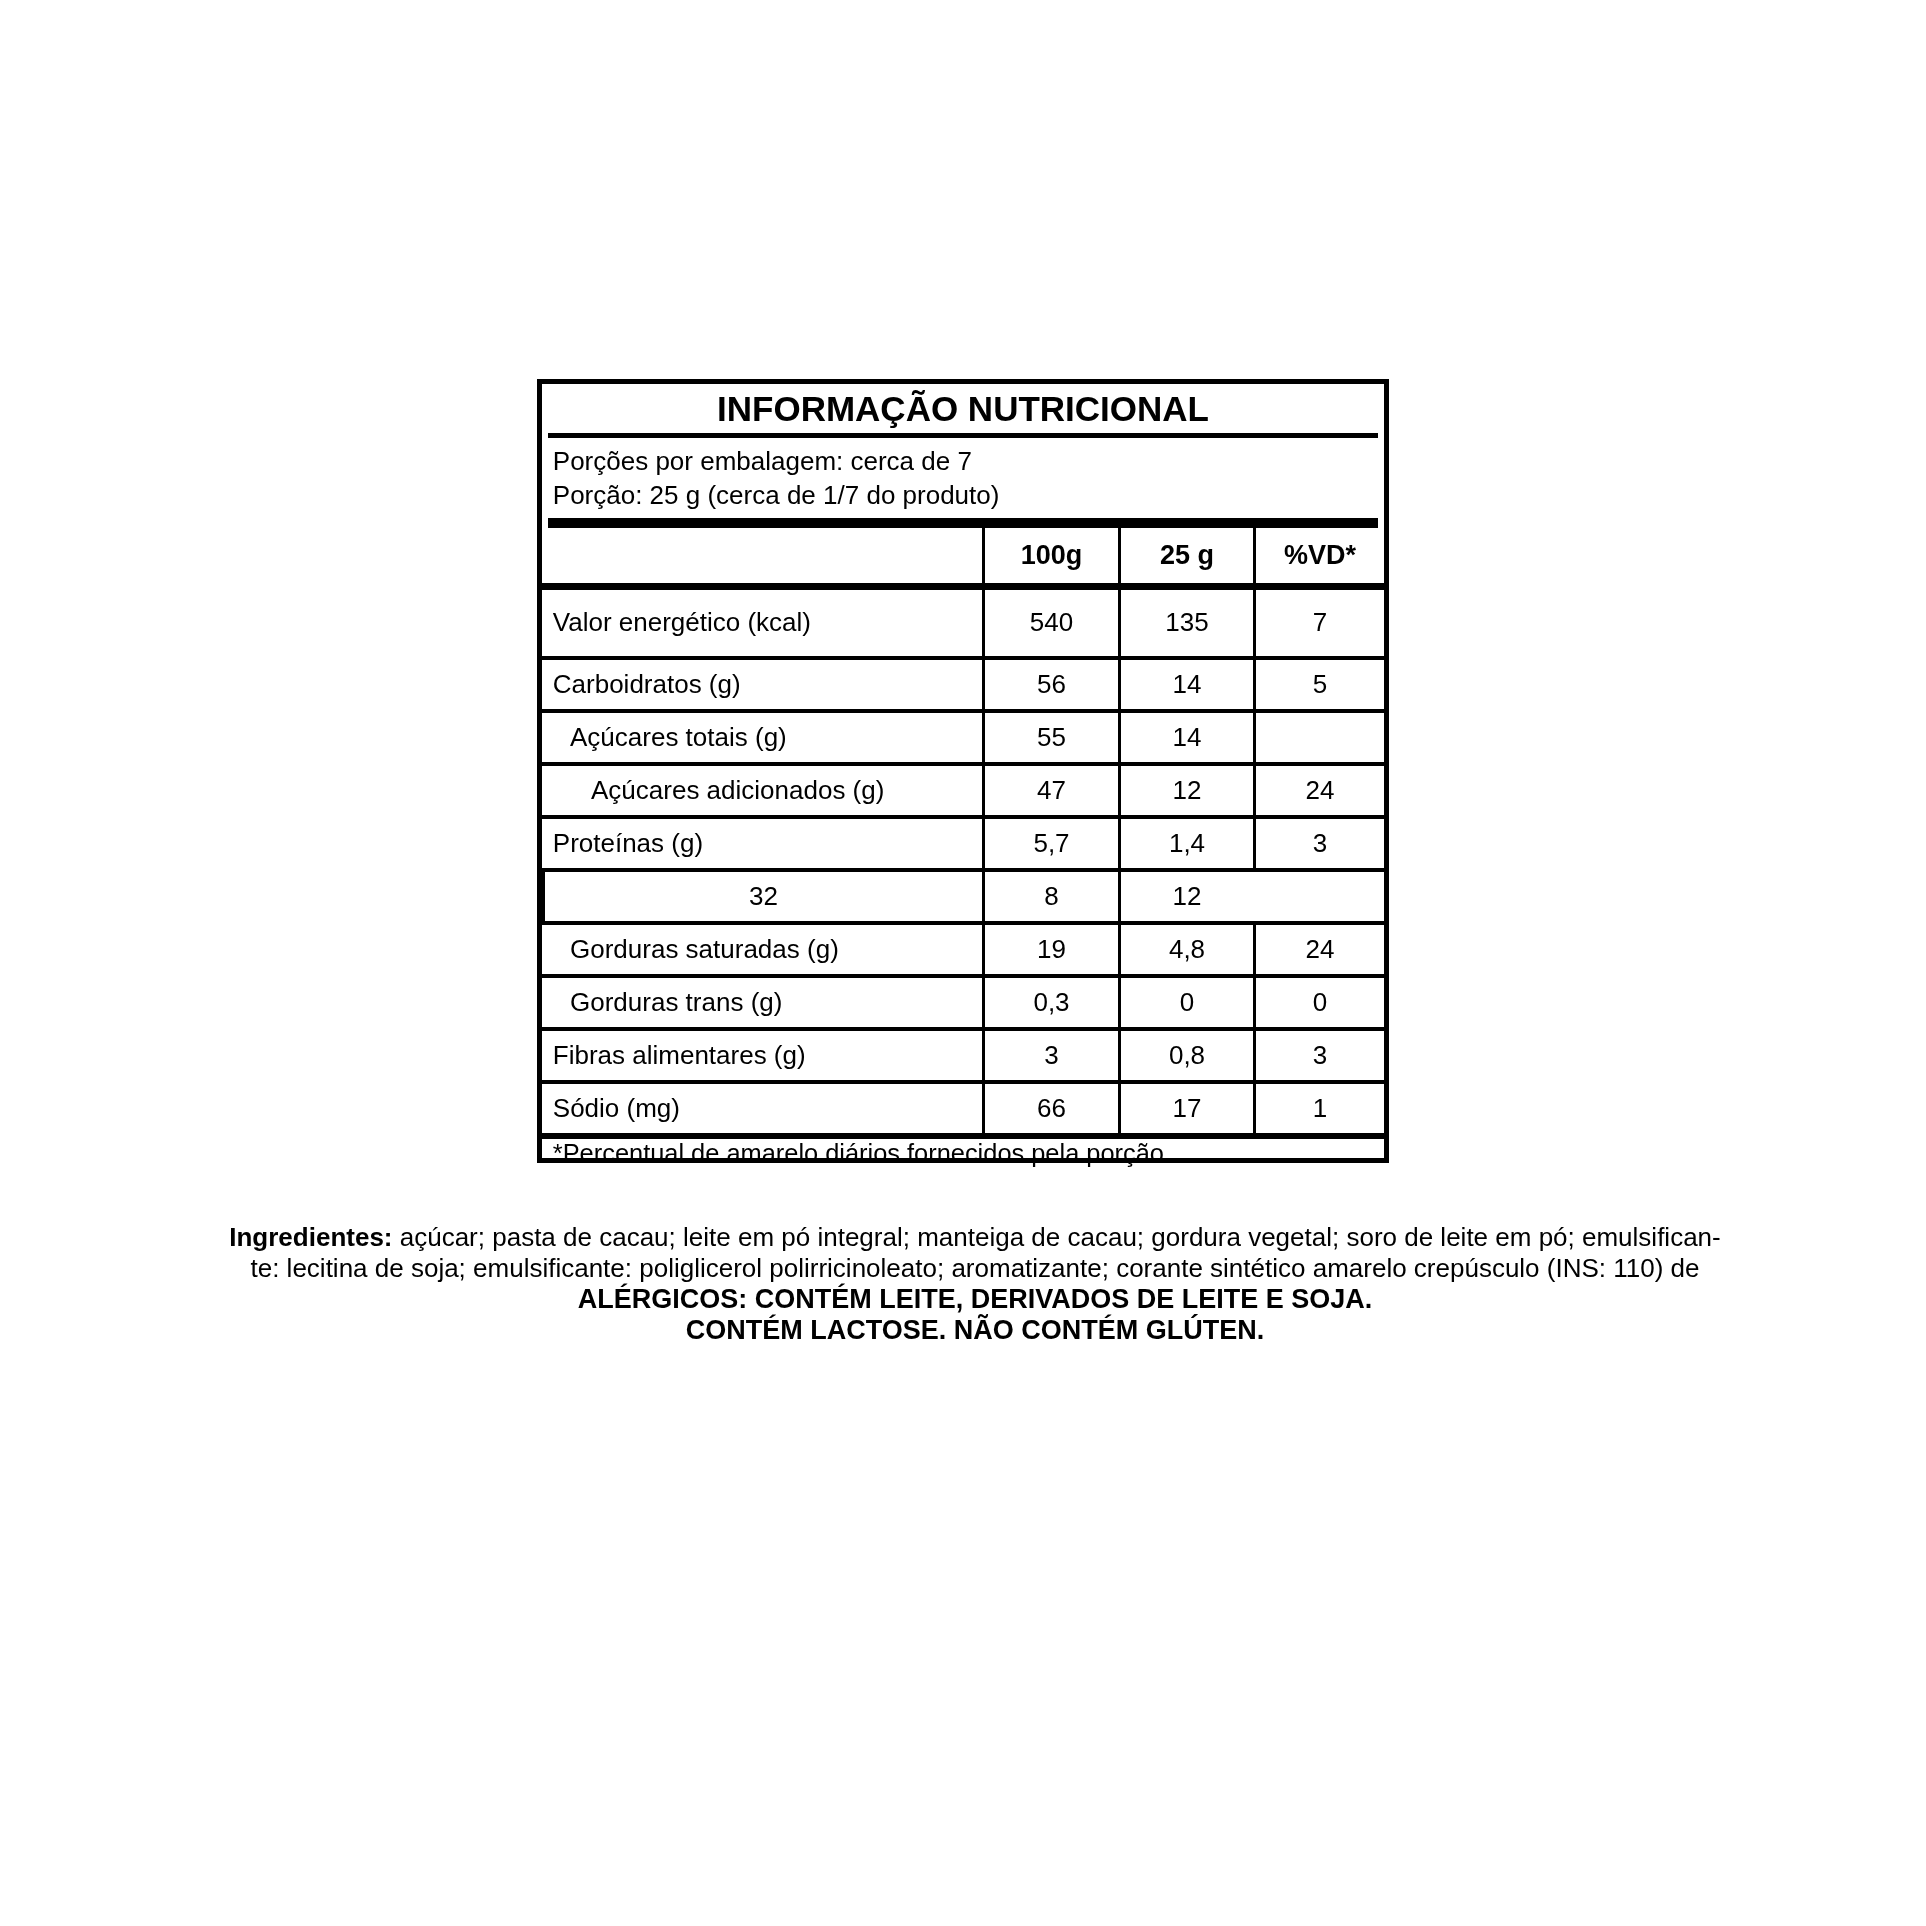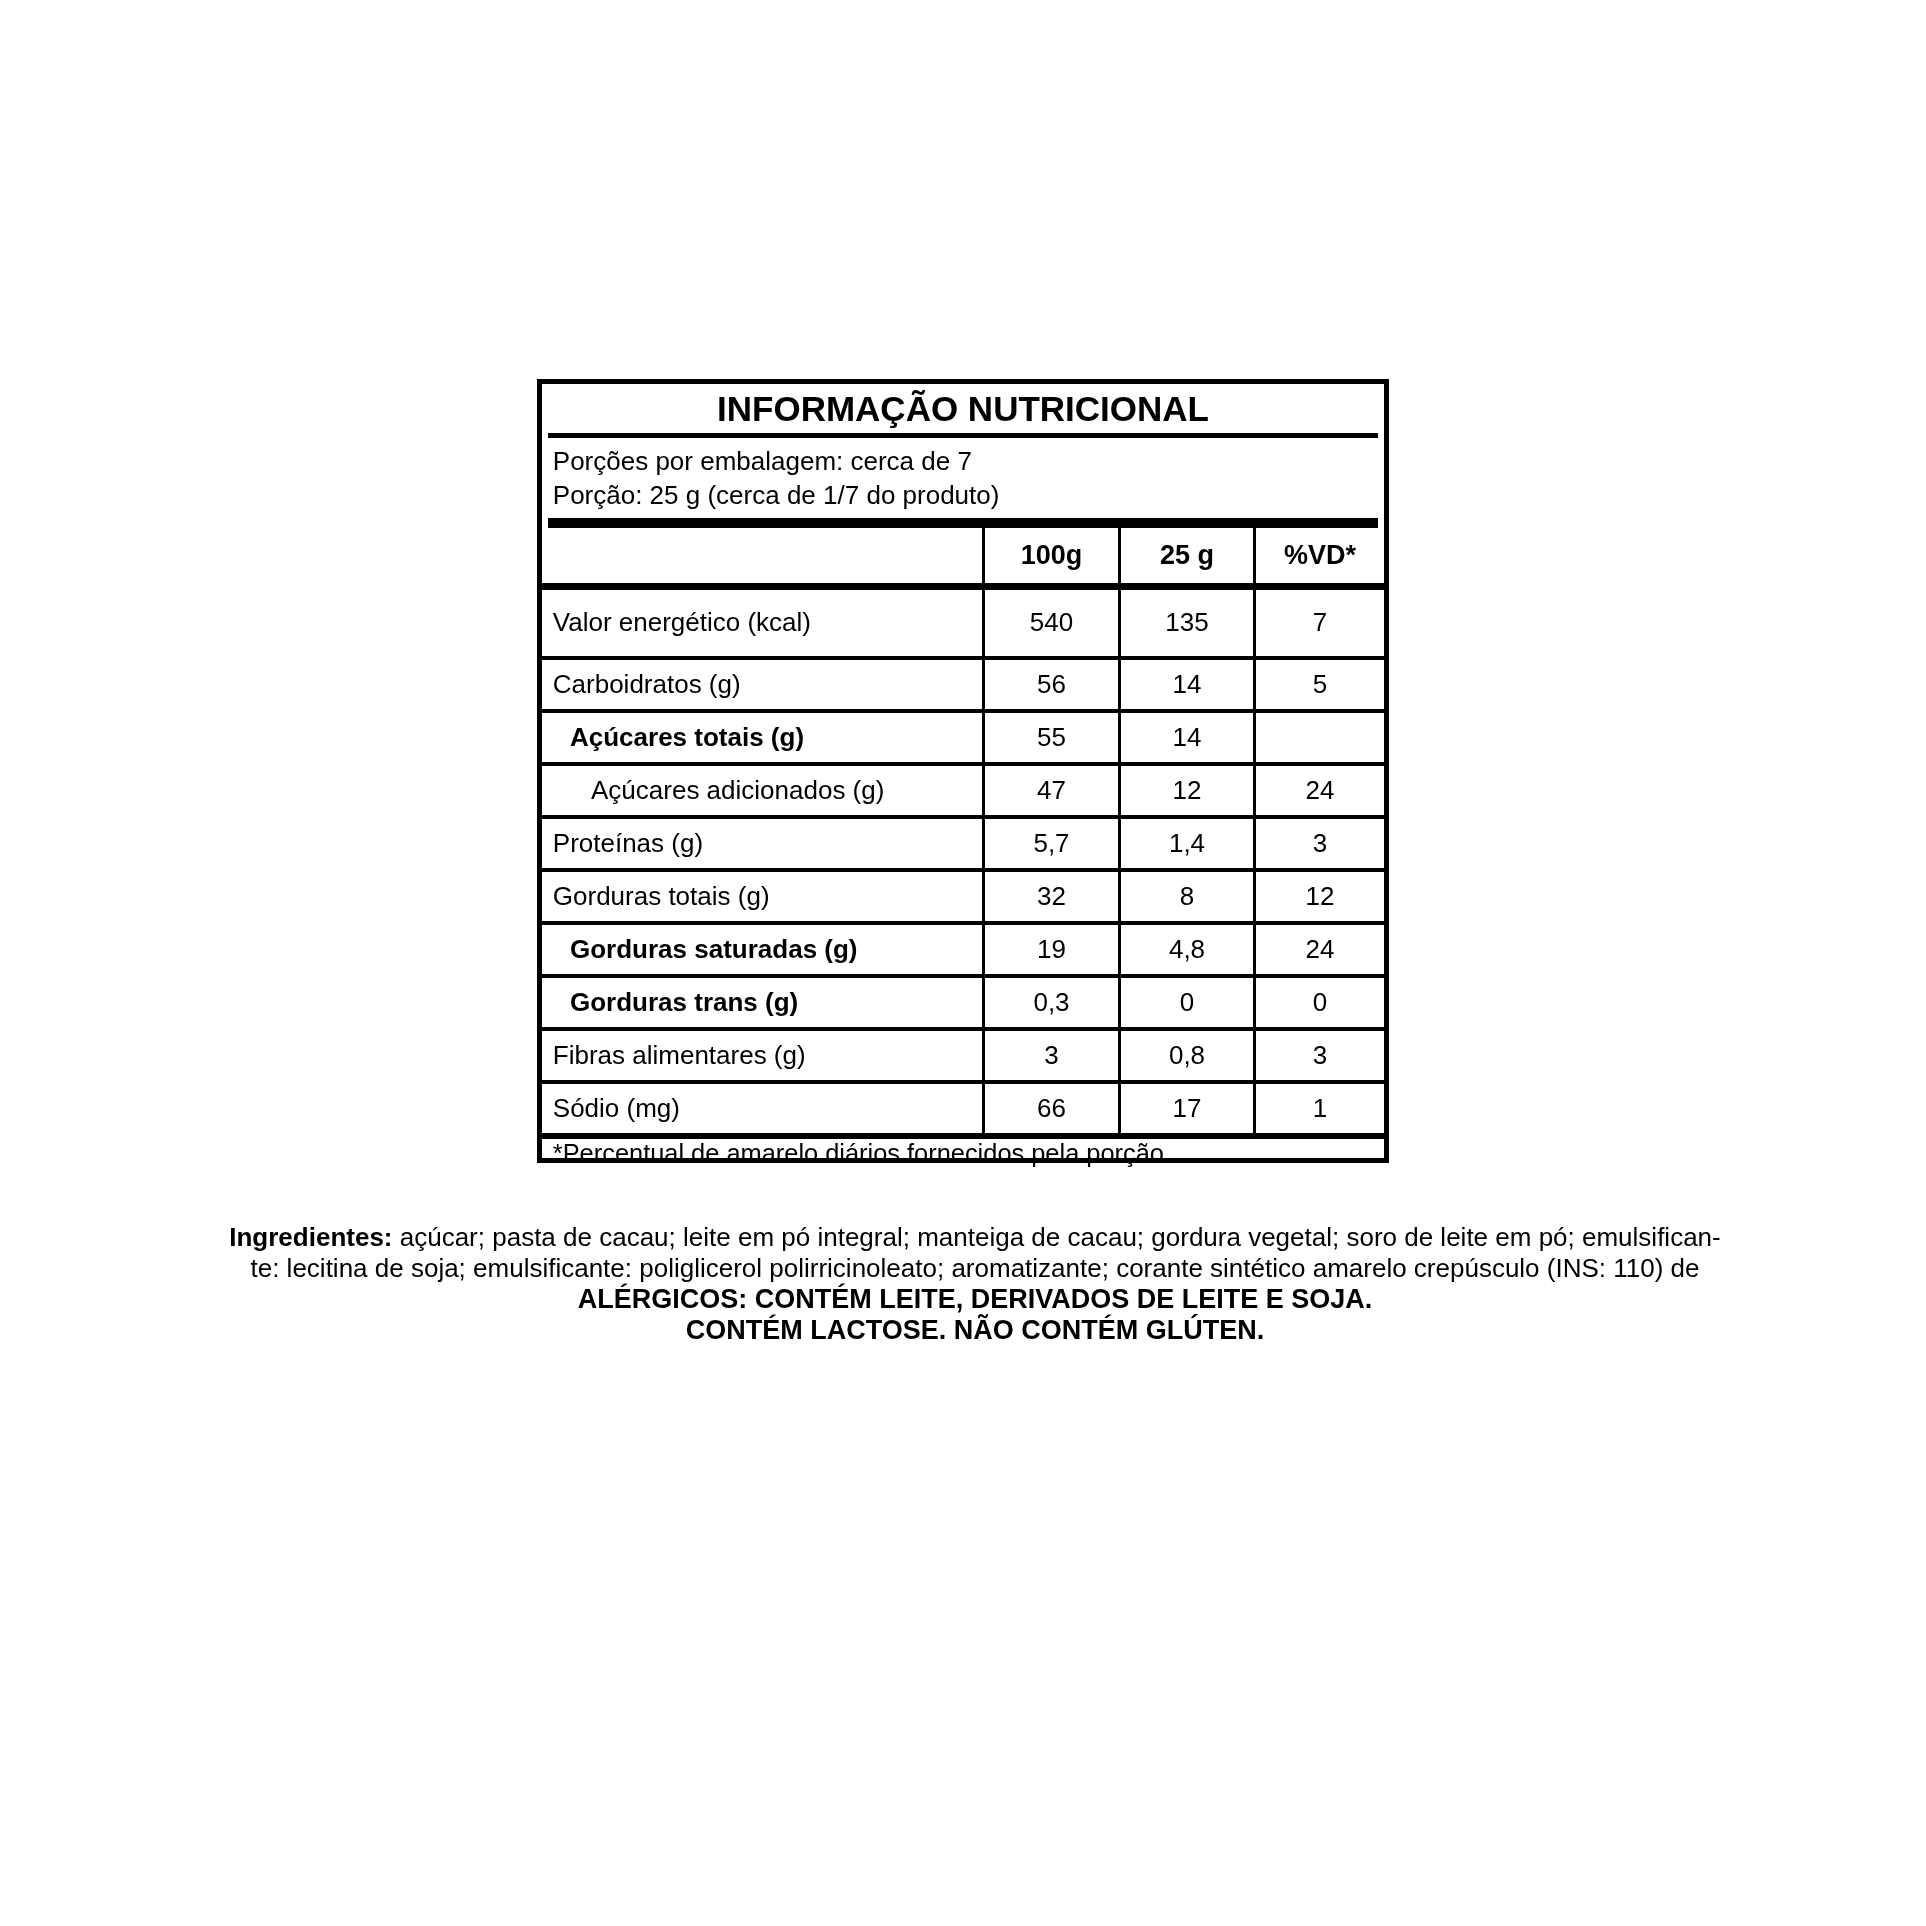--- a/index.html
+++ b/index.html
@@ -91,21 +91,21 @@
     display: flex;
     align-items: center;
     font-size: 26px;
     white-space: nowrap;
     overflow: hidden;
   }
   .label-cell {
     justify-content: flex-start;
     padding-left: 10.8px;
   }
-  .label-cell.indent-1 { padding-left: 28px; font-weight: bold; }
+  .label-cell.indent-1 { padding-left: 28px; }
   .label-cell.indent-2 { padding-left: 49px; }
   .ncell {
     border-left: 3.9px solid #000;
     justify-content: center;
     text-align: center;
   }
   .header-row .label-cell {
     border-left: none;
     padding-left: 10.8px;
   }
@@ -193,21 +193,20 @@
         <div class="cell ncell">12</div>
         <div class="cell ncell">24</div>
       </div>
       <div class="trow drow">
         <div class="cell label-cell indent-0">Proteínas (g)</div>
         <div class="cell ncell">5,7</div>
         <div class="cell ncell">1,4</div>
         <div class="cell ncell">3</div>
       </div>
       <div class="trow drow">
-        <div class="cell label-cell indent-0">Gorduras totais (g)</div>
         <div class="cell ncell">32</div>
         <div class="cell ncell">8</div>
         <div class="cell ncell">12</div>
       </div>
       <div class="trow drow">
         <div class="cell label-cell indent-1">Gorduras saturadas (g)</div>
         <div class="cell ncell">19</div>
         <div class="cell ncell">4,8</div>
         <div class="cell ncell">24</div>
       </div>

